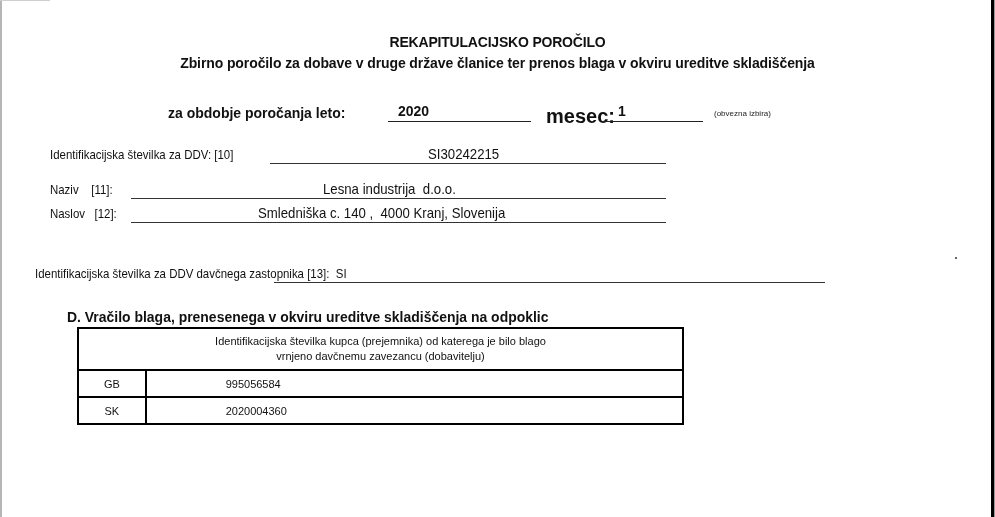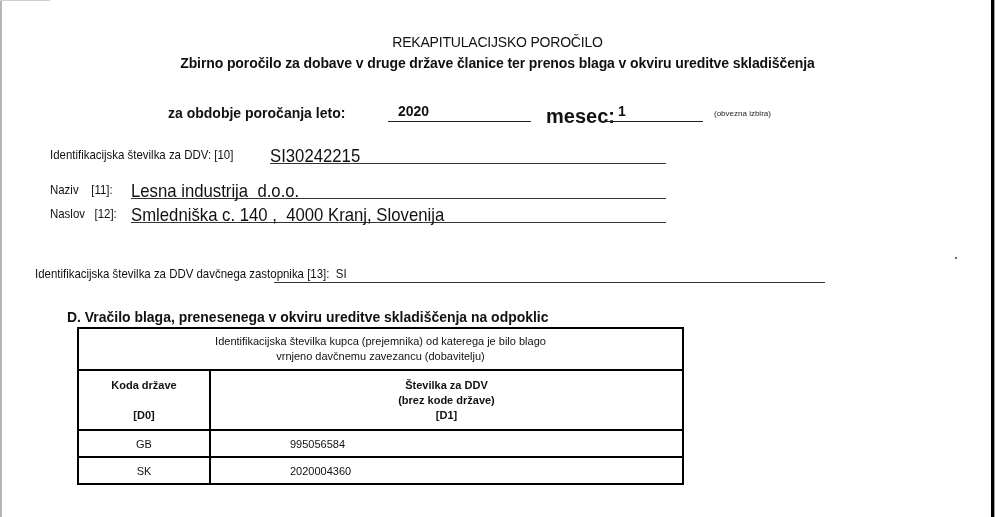--- a/index.html
+++ b/index.html
@@ -7,34 +7,34 @@
       width: 995px; height: 517px; position: relative; overflow: hidden;
       background: #ffffff; color: #111;
       font-family: "Liberation Sans", sans-serif;
     }
     .page-left-edge { position: absolute; left: 0; top: 0; width: 2px; height: 517px; background: #b5b5b5; }
     .page-top-edge { position: absolute; left: 0; top: 0; width: 50px; height: 1px; background: #cfcfcf; }
     .page-right-edge { position: absolute; left: 991px; top: 0; width: 3px; height: 517px; background: #000; }
     .page-right-shadow { position: absolute; left: 994px; top: 0; width: 1px; height: 517px; background: #9a9a9a; }
 
     .abs { position: absolute; white-space: nowrap; }
-    .title { top: 34px; left: 0; width: 995px; text-align: center; font-size: 14px; font-weight: normal; letter-spacing: -0.2px; }
+    .title { top: 34px; left: 0; width: 995px; text-align: center; font-size: 14px; font-weight: bold; letter-spacing: -0.2px; }
     .subtitle { top: 56px; left: 0; width: 995px; text-align: center; font-size: 14px; font-weight: bold; line-height: 15px; letter-spacing: -0.1px; }
     .subtitle span { display: block; }
 
     .period-label { top: 105px; left: 168px; font-size: 14px; font-weight: bold; }
     .period-year-field { top: 103px; left: 388px; width: 143px; height: 18px; border-bottom: 1.5px solid #222; font-size: 14px; font-weight: bold; }
     .period-year-field span { padding-left: 10px; }
     .period-month-label { top: 105px; left: 546px; font-size: 20px; font-weight: bold; }
     .period-month-field { top: 103px; left: 602px; width: 101px; height: 18px; border-bottom: 1.5px solid #222; font-size: 14px; font-weight: bold; }
     .period-month-field span { padding-left: 16px; }
     .period-note { top: 109px; left: 714px; font-size: 8px; color: #222; }
 
     .field-label { font-size: 13px; transform: scaleX(0.88); transform-origin: left top; }
-    .line-field { border-bottom: 1.5px solid #333; height: 18px; font-size: 19px; }
+    .line-field { border-bottom: 1.5px solid #333; height: 18px; font-size: 15px; text-align: center; }
     .line-field span { display: inline-block; transform: scaleX(0.88); transform-origin: left top; }
 
     .vat-label { top: 147px; left: 50px; }
     .vat-field { top: 145px; left: 270px; width: 396px; }
     .naziv-label { top: 182px; left: 50px; }
     .naziv-field { top: 180px; left: 131px; width: 535px; }
     .naslov-label { top: 206px; left: 50px; }
     .naslov-field { top: 204px; left: 131px; width: 535px; }
 
     .rep-label { top: 266px; left: 35px; }
@@ -101,31 +101,20 @@
 <div class="abs section-heading">D. Vračilo blaga, prenesenega v okviru ureditve skladiščenja na odpoklic</div>
 
 <table class="vat-table">
   <tbody>
       <tr class="hdr1">
     <td colspan="2" class="stack">
       <span>Identifikacijska številka kupca (prejemnika) od katerega je bilo blago</span>
       <span>vrnjeno davčnemu zavezancu (dobavitelju)</span>
     </td>
   </tr>
-  <tr class="hdr2">
-    <td class="code-col">
-      <span class="top">Koda države</span>
-      <span>[D0]</span>
-    </td>
-    <td class="stack">
-      <span>Številka za DDV</span>
-      <span>(brez kode države)</span>
-      <span>[D1]</span>
-    </td>
-  </tr>
   <tr class="data-row">
     <td>GB</td>
     <td class="vat-cell">995056584</td>
   </tr>
   <tr class="data-row">
     <td>SK</td>
     <td class="vat-cell">2020004360</td>
   </tr>
 </tbody>
   </table>

